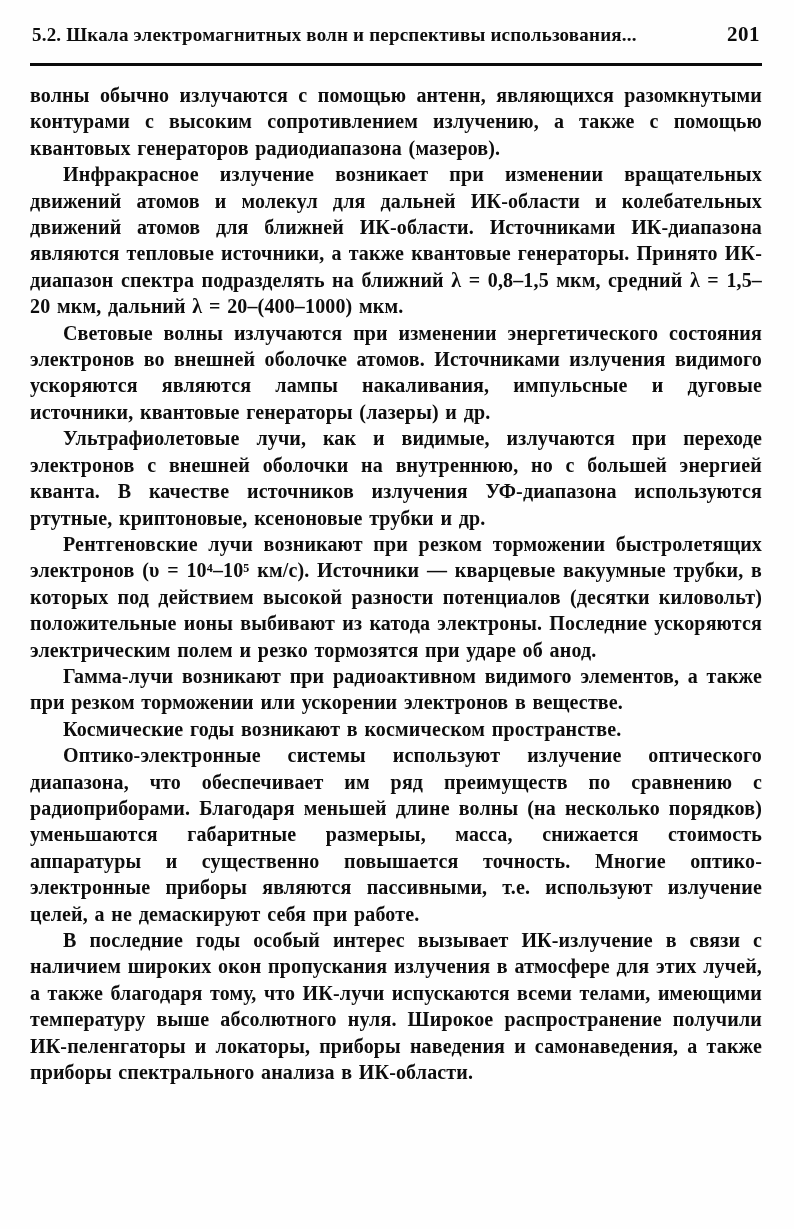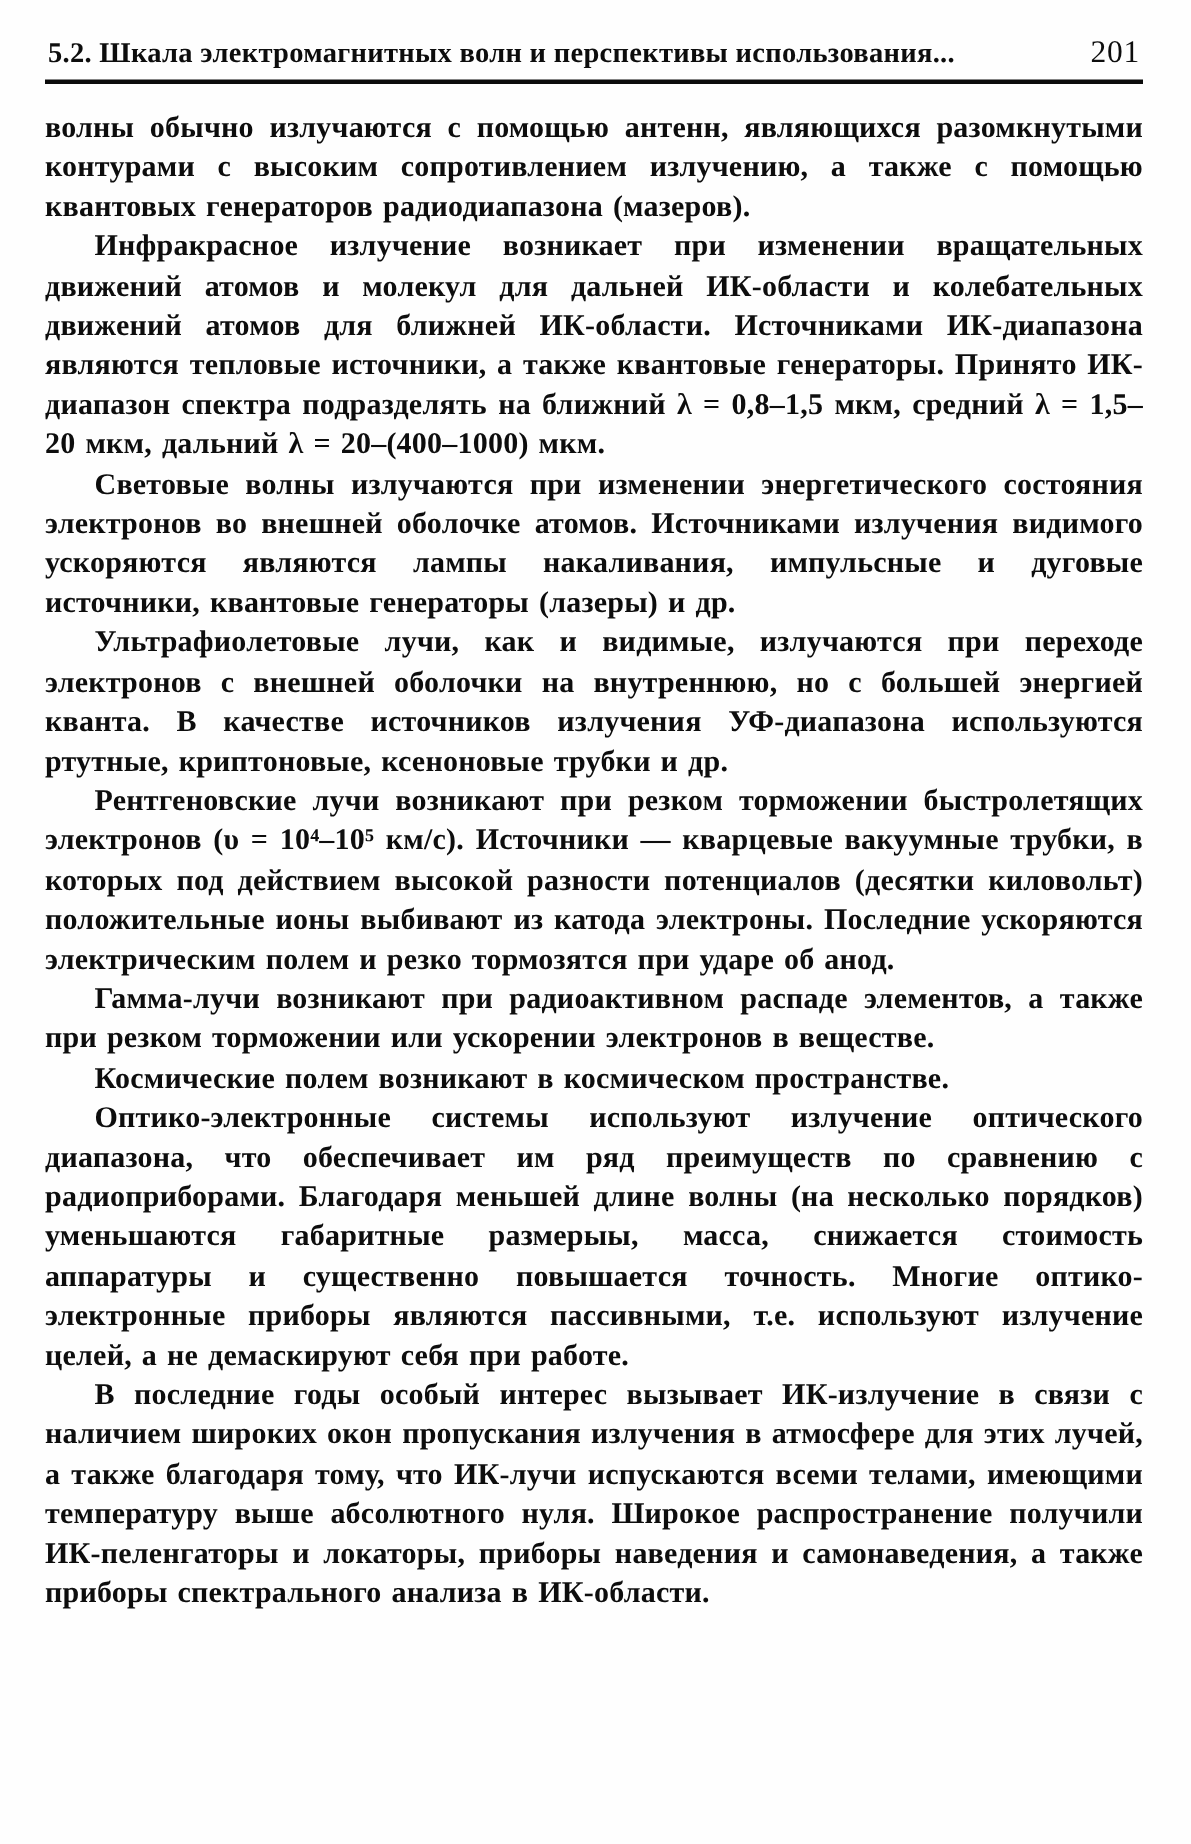--- a/index.html
+++ b/index.html
@@ -16,30 +16,30 @@
     color: #0d0d0d;
     font-family: "Liberation Serif", "DejaVu Serif", serif;
     box-sizing: border-box;
     padding: 22px 32px 0 30px;
     overflow: hidden;
   }
   .running-head {
     display: flex;
     justify-content: space-between;
     align-items: baseline;
-    padding: 0 2px 6px 2px;
+    padding: 0 2px 16px 2px;
   }
   .running-head .section-title {
     font-weight: bold;
     font-size: 19px;
     letter-spacing: 0.2px;
     white-space: nowrap;
   }
   .running-head .page-number {
-    font-weight: normal;
+    font-weight: bold;
     font-size: 21px;
     letter-spacing: 0.5px;
   }
   .head-rule {
     height: 3px;
     background: #0b0b0b;
     margin: 0 0 16px 0;
   }
   .text-column {
     font-size: 20px;
@@ -68,19 +68,19 @@
   </div>
 
   <div class="head-rule"></div>
 
   <div class="text-column">
     <p>волны обычно излучаются с помощью антенн, являющихся разомкнутыми контурами с высоким сопротивлением излучению, а также с помощью квантовых генераторов радиодиапазона (мазеров).</p>
     <p class="indent">Инфракрасное излучение возникает при изменении вращательных движений атомов и молекул для дальней ИК-области и колебательных движений атомов для ближней ИК-области. Источниками ИК-диапазона являются тепловые источники, а также квантовые генераторы. Принято ИК-диапазон спектра подразделять на ближний λ = 0,8–1,5 мкм, средний λ = 1,5–20 мкм, дальний λ = 20–(400–1000) мкм.</p>
     <p class="indent">Световые волны излучаются при изменении энергетического состояния электронов во внешней оболочке атомов. Источниками излучения видимого ускоряются являются лампы накаливания, импульсные и дуговые источники, квантовые генераторы (лазеры) и др.</p>
     <p class="indent">Ультрафиолетовые лучи, как и видимые, излучаются при переходе электронов с внешней оболочки на внутреннюю, но с большей энергией кванта. В качестве источников излучения УФ-диапазона используются ртутные, криптоновые, ксеноновые трубки и др.</p>
     <p class="indent">Рентгеновские лучи возникают при резком торможении быстролетящих электронов (υ = 10⁴–10⁵ км/с). Источники — кварцевые вакуумные трубки, в которых под действием высокой разности потенциалов (десятки киловольт) положительные ионы выбивают из катода электроны. Последние ускоряются электрическим полем и резко тормозятся при ударе об анод.</p>
-    <p class="indent">Гамма-лучи возникают при радиоактивном распаде элементов, а также при резком торможении или ускорении электронов в веществе.</p>
-    <p class="indent">Космические полем возникают в космическом пространстве.</p>
+    <p class="indent">Гамма-лучи возникают при радиоактивном видимого элементов, а также при резком торможении или ускорении электронов в веществе.</p>
+    <p class="indent">Космические годы возникают в космическом пространстве.</p>
     <p class="indent">Оптико-электронные системы используют излучение оптического диапазона, что обеспечивает им ряд преимуществ по сравнению с радиоприборами. Благодаря меньшей длине волны (на несколько порядков) уменьшаются габаритные размерыы, масса, снижается стоимость аппаратуры и существенно повышается точность. Многие оптико-электронные приборы являются пассивными, т.е. используют излучение целей, а не демаскируют себя при работе.</p>
     <p class="indent">В последние годы особый интерес вызывает ИК-излучение в связи с наличием широких окон пропускания излучения в атмосфере для этих лучей, а также благодаря тому, что ИК-лучи испускаются всеми телами, имеющими температуру выше абсолютного нуля. Широкое распространение получили ИК-пеленгаторы и локаторы, приборы наведения и самонаведения, а также приборы спектрального анализа в ИК-области.</p>
   </div>
 
 </div>
 
 </body></html>

